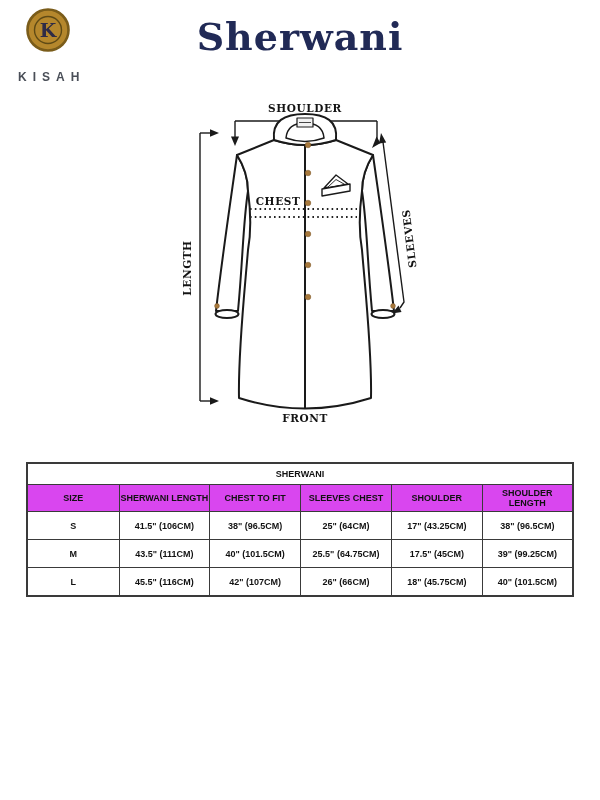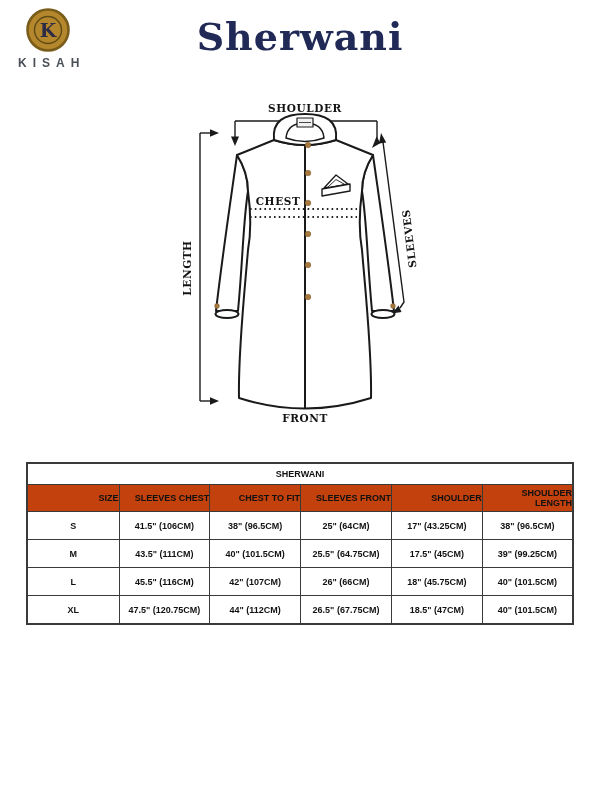--- a/index.html
+++ b/index.html
@@ -6,21 +6,21 @@
   body { background:#e8e8e8; }
   .page {
     position:relative; width:600px; height:800px; margin:0 auto;
     background:#ffffff; overflow:hidden;
     font-family:"Liberation Sans", sans-serif;
   }
   
   .brand { position:absolute; left:12px; top:6px; width:72px; text-align:center; }
   .brand svg { display:block; margin:0 auto; }
   .brand-name {
-    margin-top:2px; font-size:12px; font-weight:bold; letter-spacing:6px;
+    margin-top:16px; font-size:12px; font-weight:bold; letter-spacing:6px;
     color:#4a4f58; padding-left:6px; 
   }
   
   .page-title {
     position:absolute; left:0; right:0; top:14px; text-align:center;
     font-family:"DejaVu Serif","Liberation Serif",serif;
     font-size:38px; font-weight:bold; color:#212a56; letter-spacing:1px;
   }
   
   .diagram { position:absolute; left:150px; top:88px; }
@@ -32,21 +32,21 @@
   .chart-wrap { position:absolute; left:26px; top:462px; width:548px; }
   table.size-chart {
     border-collapse:collapse; width:548px; table-layout:fixed;
     border:2px solid #3a3a3a;
   }
   table.size-chart th, table.size-chart td {
     border:1px solid #3a3a3a; text-align:center; vertical-align:middle;
     font-size:9px; color:#111; padding:0;
   }
   th.tbl-title { background:#ffffff; height:20px; font-size:9.5px; font-weight:bold; }
-  tr.col-head th { background:#c2410c; height:26px; font-weight:bold;text-align:right; }
+  tr.col-head th { background:#d946ef; height:26px; font-weight:bold; }
   tbody td { height:27px; background:#ffffff; font-weight:bold; }
   col.c-size { width:92px; }
 </style>
 </head>
 <body>
 
 <div class="page">
 
   <div class="brand">
     <svg width="46" height="48" viewBox="0 0 46 48">
@@ -137,23 +137,23 @@
           <col>
           <col>
           <col>
       </colgroup>
       <thead>
         <tr>
           <th class="tbl-title" colspan="6">SHERWANI</th>
         </tr>
         <tr class="col-head">
             <th>SIZE</th>
+            <th>SHERWANI LENGTH</th>
+            <th>CHEST TO FIT</th>
             <th>SLEEVES CHEST</th>
-            <th>CHEST TO FIT</th>
-            <th>SLEEVES FRONT</th>
             <th>SHOULDER</th>
             <th>SHOULDER LENGTH</th>
           </tr>
       </thead>
       <tbody>
           <tr>
             <td>S</td>
             <td>41.5" (106CM)</td>
             <td>38" (96.5CM)</td>
             <td>25" (64CM)</td>
@@ -169,25 +169,17 @@
             <td>39" (99.25CM)</td>
           </tr>
           <tr>
             <td>L</td>
             <td>45.5" (116CM)</td>
             <td>42" (107CM)</td>
             <td>26" (66CM)</td>
             <td>18" (45.75CM)</td>
             <td>40" (101.5CM)</td>
           </tr>
-          <tr>
-            <td>XL</td>
-            <td>47.5" (120.75CM)</td>
-            <td>44" (112CM)</td>
-            <td>26.5" (67.75CM)</td>
-            <td>18.5" (47CM)</td>
-            <td>40" (101.5CM)</td>
-          </tr>
         </tbody>
     </table>
   </div>
 
 </div>
 
 </body></html>

